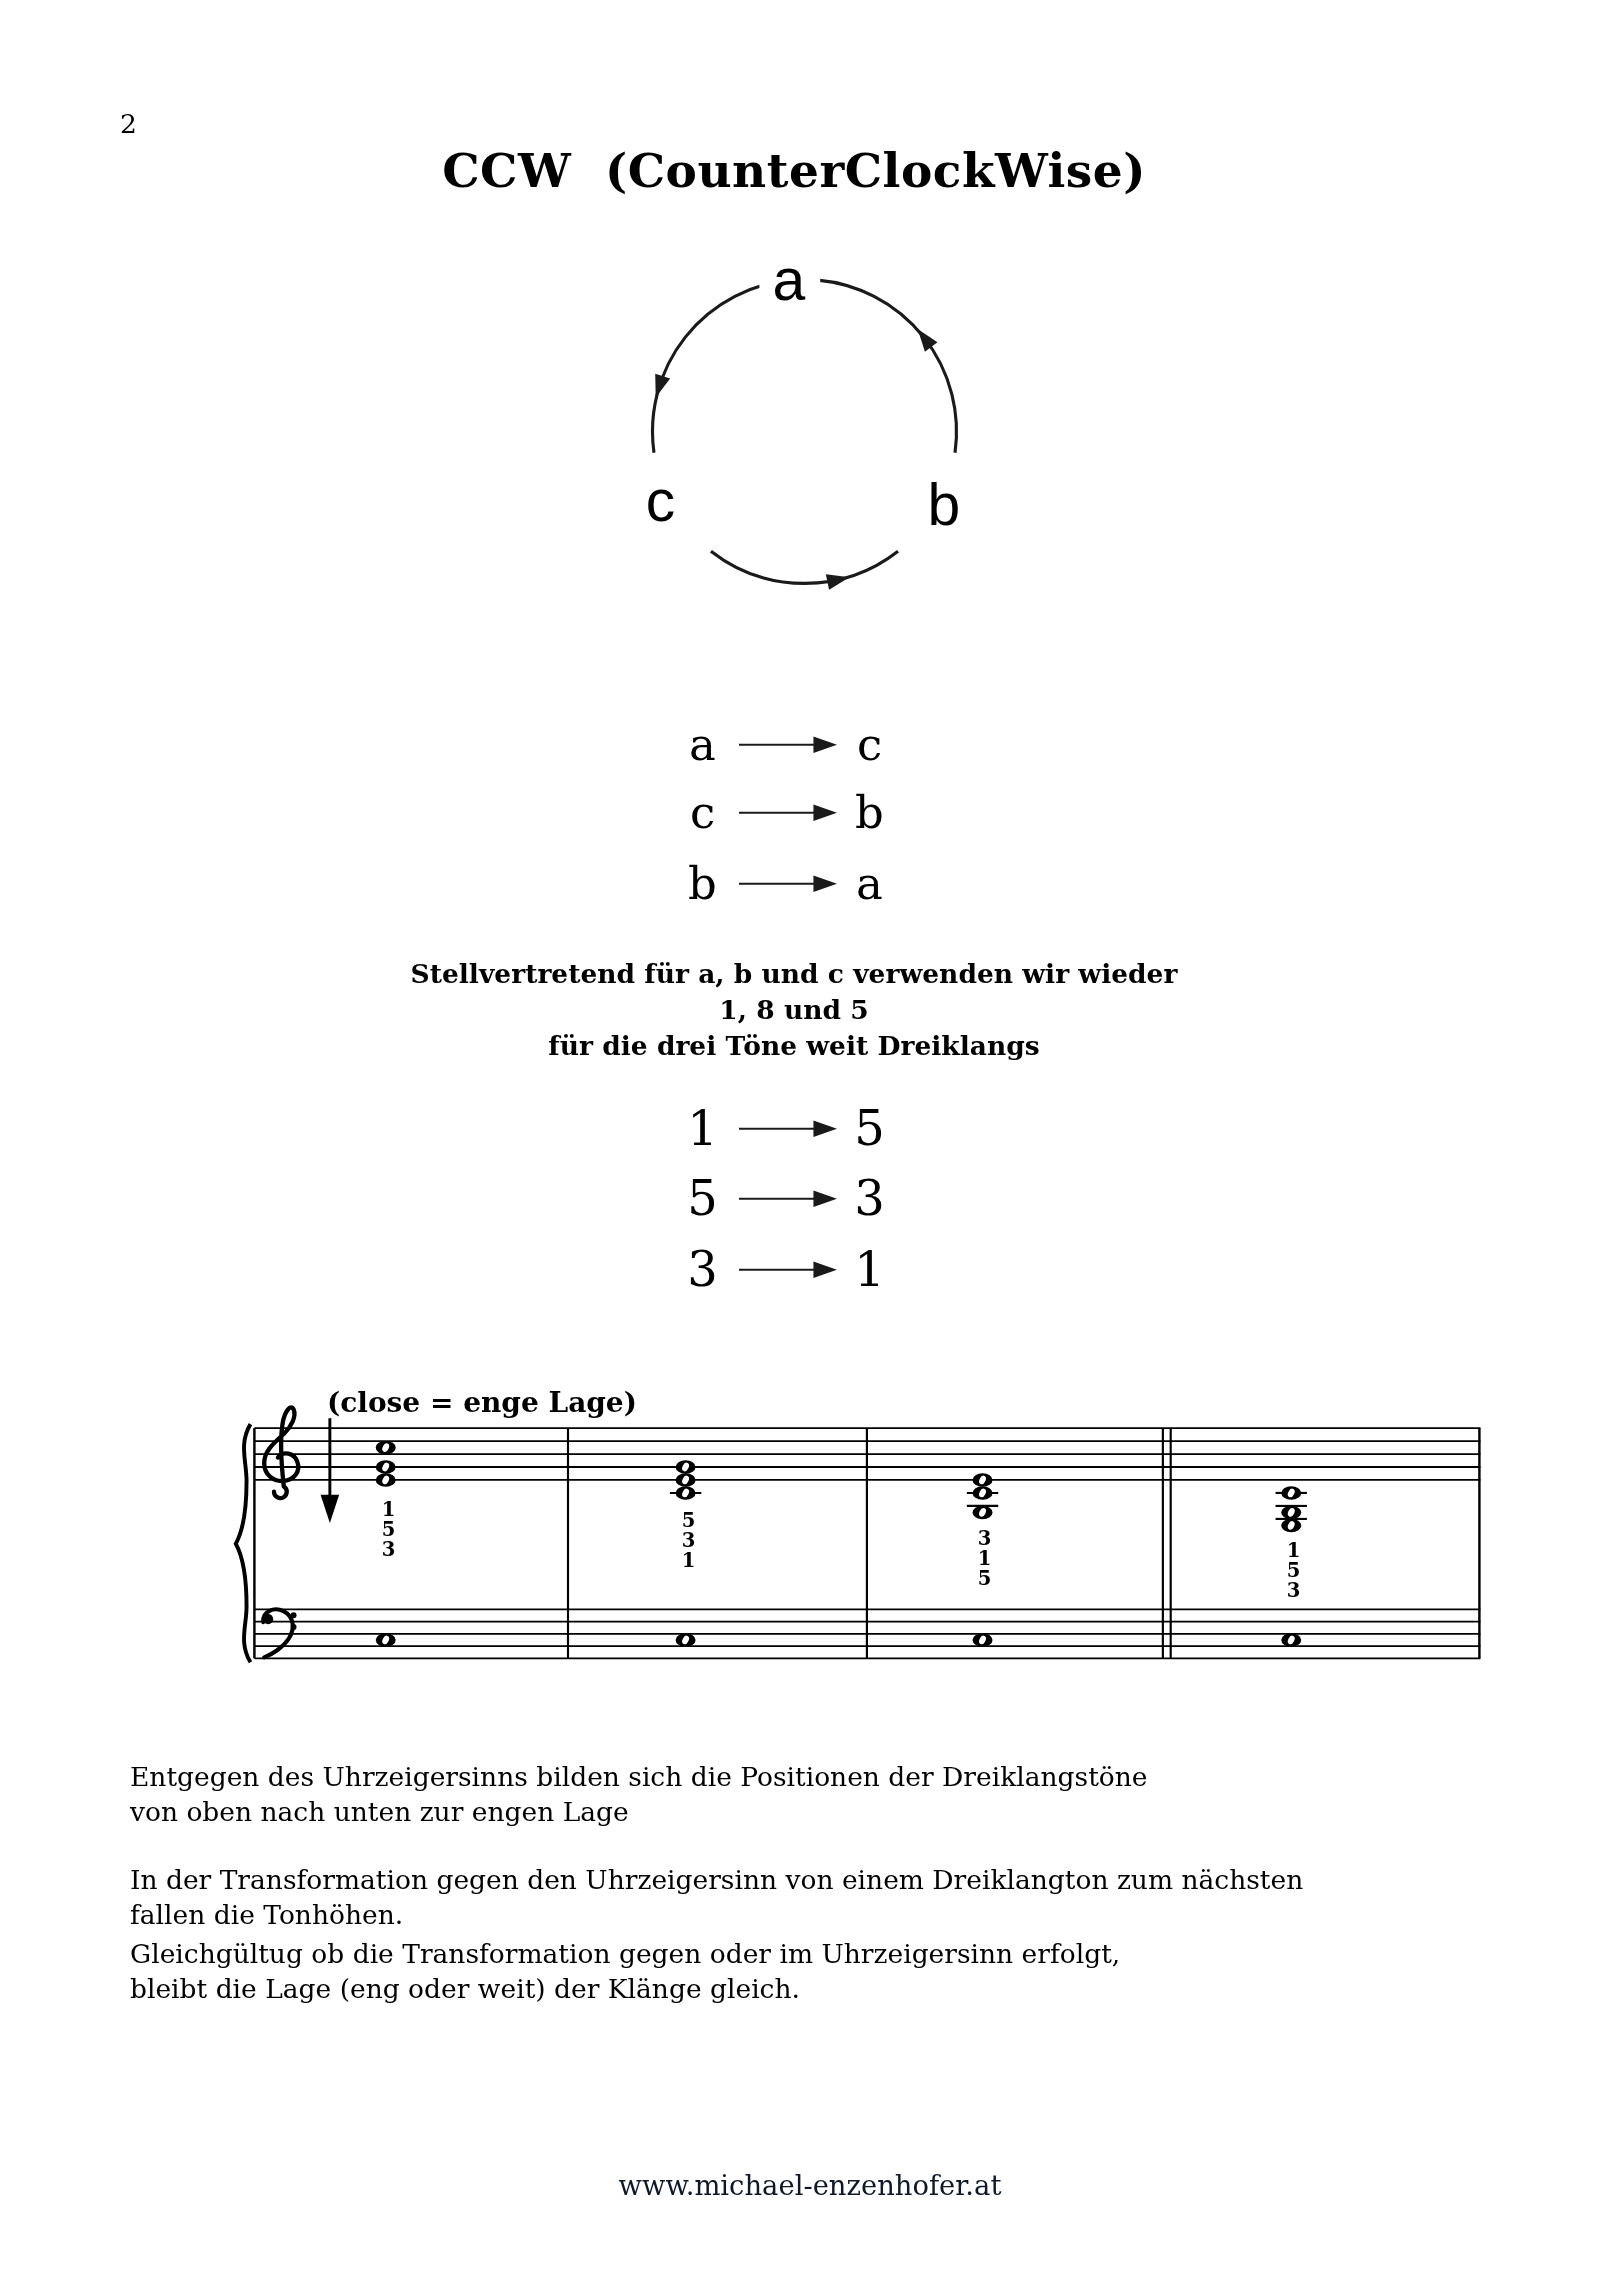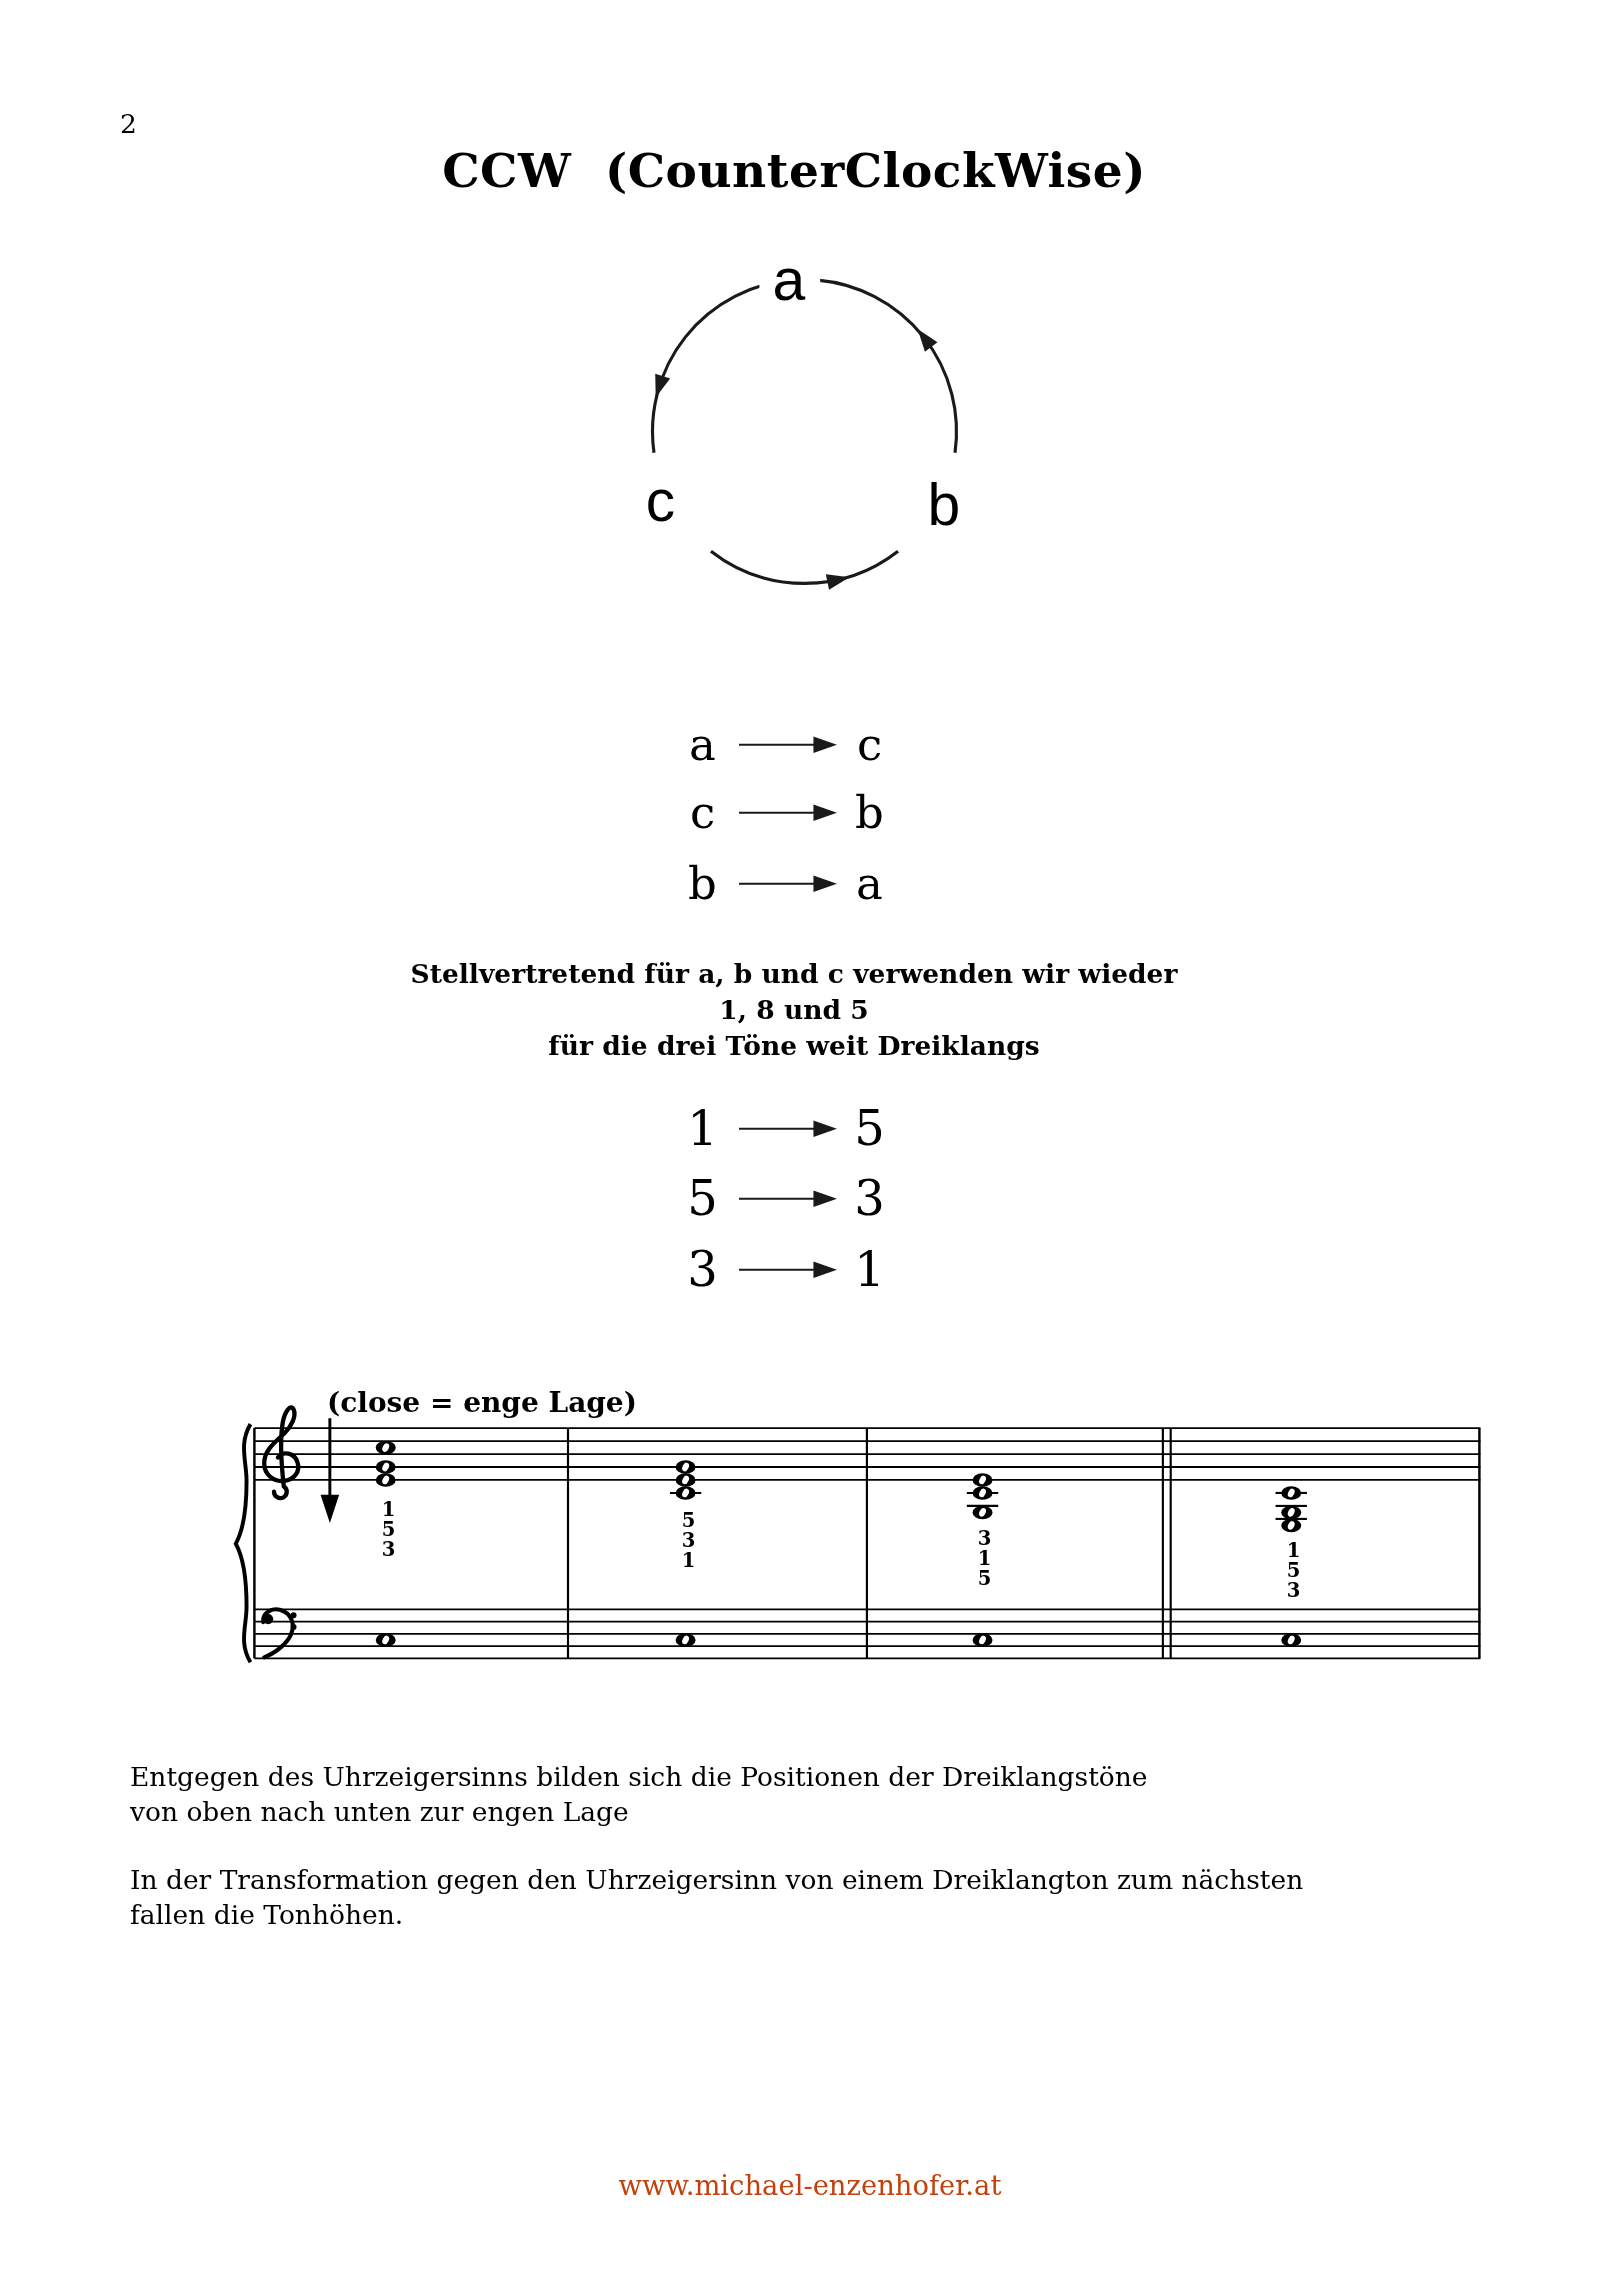--- a/index.html
+++ b/index.html
@@ -16,21 +16,21 @@
   .map-from{left:673px;}
   .map-to{left:840px;}
   .map-arrow{position:absolute;left:733px;width:108px;height:23.5px;top:16.7px;}
   .letter-row{font-size:45px;}
   .number-row{font-size:48px;}
   .intro{font-size:26.5px;line-height:36px;}
   .score-label{left:327px;top:1386px;font-size:28px;font-weight:bold;}
   .degree-col{width:43px;text-align:center;font-size:19.6px;font-weight:bold;line-height:20px;}
   .para{left:130px;font-size:26.5px;line-height:35px;}
   .footer{left:0;width:1620px;text-align:center;top:2170px;font-size:27.4px;}
-  .footer a{color:#c2410c;text-decoration:none;margin-top:25px;}
+  .footer a{color:#0f172a;text-decoration:none;margin-top:25px;}
 </style>
 </head>
 <body>
 
 <div class="page">
 
   <div class="abs page-number">2</div>
 
   <div class="abs center-zone title">CCW  (CounterClockWise)</div>
 
@@ -220,19 +220,23 @@
   </div>
 
   <div class="abs para" style="top:1862px;">
     <div>In der Transformation gegen den Uhrzeigersinn von einem Dreiklangton zum nächsten</div>
     <div>fallen die Tonhöhen.</div>
   </div>
   <div class="abs para" style="top:1759px;">
     <div>Entgegen des Uhrzeigersinns bilden sich die Positionen der Dreiklangstöne</div>
     <div>von oben nach unten zur engen Lage</div>
   </div>
+  <div class="abs para" style="top:1936px;">
+    <div>Gleichgültug ob die Transformation gegen oder im Uhrzeigersinn erfolgt,</div>
+    <div>bleibt die Lage (eng oder weit) der Klänge gleich.</div>
+  </div>
 
   <div class="abs footer">
     <a href="#">www.michael-enzenhofer.at</a>
   </div>
 
 </div>
 
 
 </body></html>

